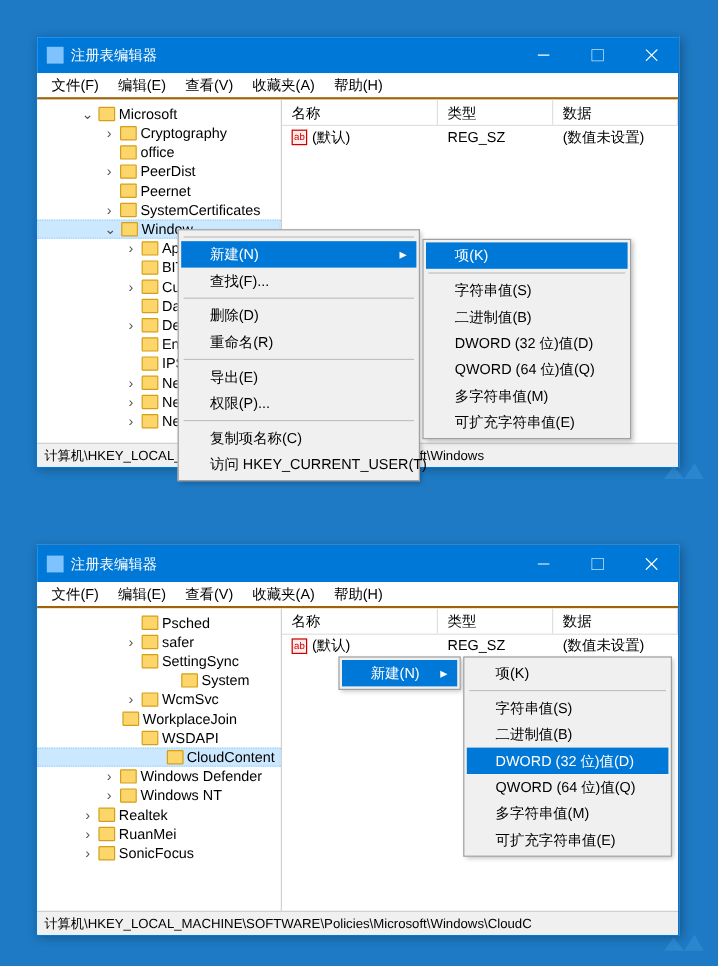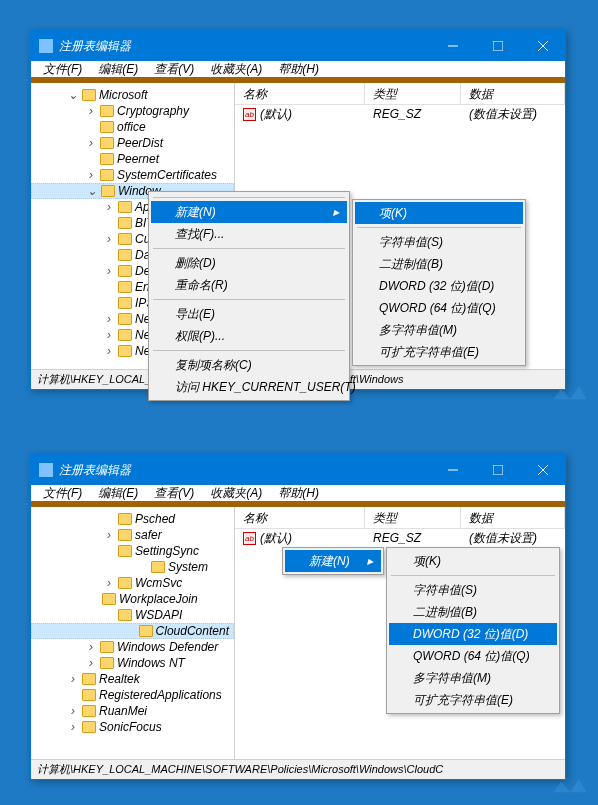--- a/index.html
+++ b/index.html
@@ -1,18 +1,18 @@
 <!DOCTYPE html>
 <html><head>
   <meta charset="utf-8">
   <style>
     * { box-sizing: border-box; margin: 0; padding: 0; }
     body { font-family: "Microsoft YaHei", sans-serif; font-size: 12px; background: #1e7ac4; width: 598px; }
     
-    .section { position: relative; font-style: italic; }
+    .section { position: relative; }
     .section + .section { margin-top: 8px; }
     
     .window {
       position: absolute;
       left: 30px; top: 30px;
       width: 536px;
       background: #fff;
       border: 1px solid #0078d7;
       box-shadow: 2px 2px 8px rgba(0,0,0,0.3);
     }
@@ -25,21 +25,21 @@
       padding-left: 8px;
     }
     .titlebar-icon { width: 14px; height: 14px; background: #7ec3ff; margin-right: 6px; }
     .titlebar-text { flex: 1; }
     .winbtn { width: 45px; height: 30px; display: flex; align-items: center; justify-content: center; color: #fff; cursor: pointer; }
     .winbtn svg { width: 10px; height: 10px; }
     
     .menubar {
       height: 22px;
       background: #fff;
-      border-bottom: 6px solid #a16207;
+      border-bottom: 2px solid #a16207;
       display: flex;
       align-items: stretch;
       padding: 0 4px;
     }
     .menuitem { padding: 2px 8px; display: flex; align-items: center; cursor: pointer; }
     
     .body { display: flex; height: 286px; background: #fff; }
     .tree {
       width: 204px;
       overflow: hidden;
@@ -363,25 +363,20 @@
             <span class="tw">›</span>
             <span class="fld"></span>
             <span>Windows NT</span>
           </div>
         <div class="tree-row" style="padding-left:36px">
             <span class="tw">›</span>
             <span class="fld"></span>
             <span>Realtek</span>
           </div>
         <div class="tree-row" style="padding-left:36px">
-            <span class="tw"></span>
-            <span class="fld"></span>
-            <span>RegisteredApplications</span>
-          </div>
-        <div class="tree-row" style="padding-left:36px">
             <span class="tw">›</span>
             <span class="fld"></span>
             <span>RuanMei</span>
           </div>
         <div class="tree-row" style="padding-left:36px">
             <span class="tw">›</span>
             <span class="fld"></span>
             <span>SonicFocus</span>
           </div>
       </div>

